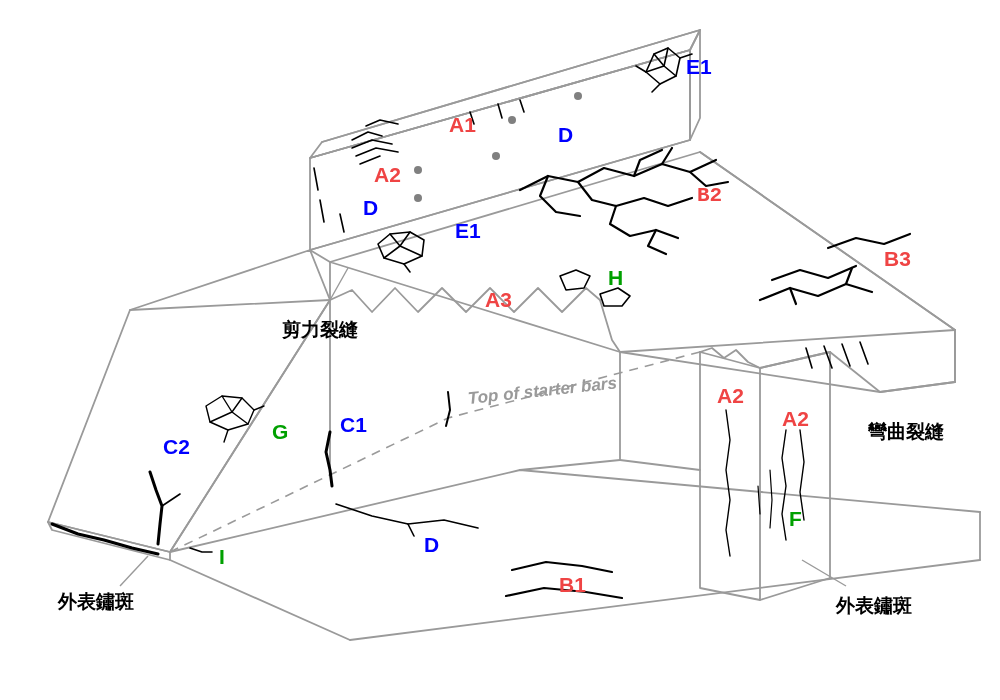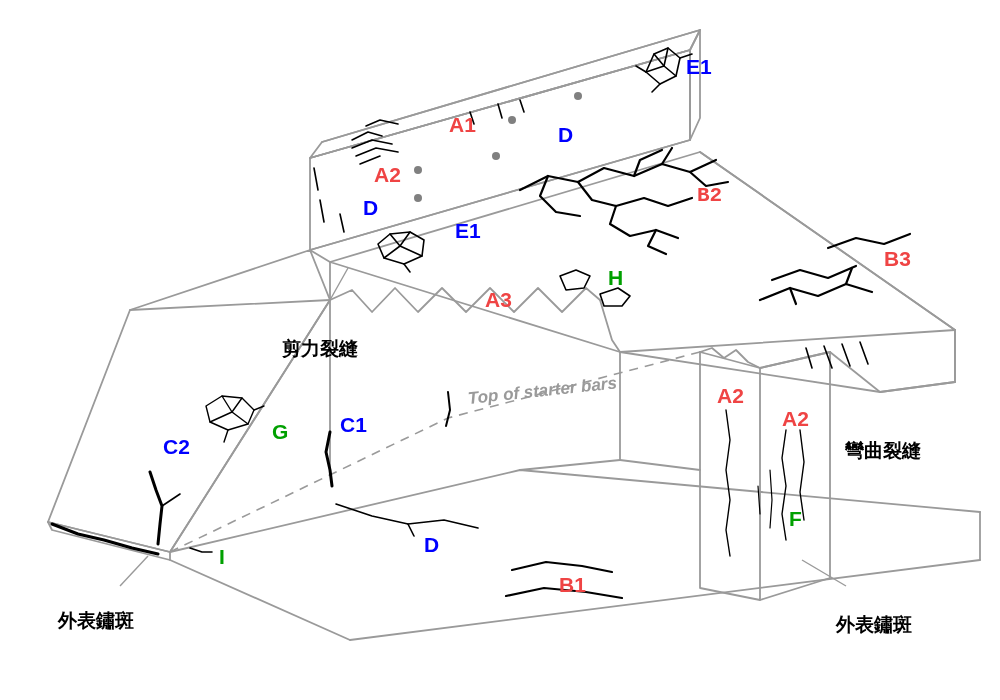--- a/index.html
+++ b/index.html
@@ -31,21 +31,20 @@
     user-select: none;
   }
   .lbl-red    { color: #ef4444; font-size: 21px; }
   .lbl-blue   { color: #0000ff; font-size: 21px; }
   .lbl-green  { color: #00a000; font-size: 21px; }
   .lbl-cjk {
     color: #000000;
     font-size: 19px;
     font-family: "DejaVu Sans", sans-serif;
     font-weight: bold;
-    margin-top: 19px;
   }
   .lbl-gray {
     color: #9a9a9a;
     font-size: 17px;
     font-weight: bold;
     font-style: italic;
     transform: rotate(-6deg);
     transform-origin: left center;
   }
 </style>
@@ -258,18 +257,18 @@
   <div class="lbl lbl-red" style="left:782px; top:408px;">A2</div>
   <div class="lbl lbl-green" style="left:272px; top:421px;">G</div>
   <div class="lbl lbl-blue" style="left:340px; top:414px;">C1</div>
   <div class="lbl lbl-blue" style="left:163px; top:436px;">C2</div>
   <div class="lbl lbl-green" style="left:789px; top:508px;">F</div>
   <div class="lbl lbl-blue" style="left:424px; top:534px;">D</div>
   <div class="lbl lbl-green" style="left:219px; top:546px;">I</div>
   <div class="lbl lbl-red" style="left:559px; top:574px;">B1</div>
 
   <div class="lbl lbl-cjk" style="left:282px; top:320px;">剪力裂縫</div>
-  <div class="lbl lbl-cjk" style="left:845px; top:422px;text-align:center;">彎曲裂縫</div>
+  <div class="lbl lbl-cjk" style="left:868px; top:422px;text-align:center;">彎曲裂縫</div>
   <div class="lbl lbl-cjk" style="left:58px;  top:592px;">外表鏽斑</div>
   <div class="lbl lbl-cjk" style="left:836px; top:596px;">外表鏽斑</div>
   <div class="lbl lbl-gray" style="left:468px; top:390px;">Top of starter bars</div>
 
 </div>
 
 </body></html>

